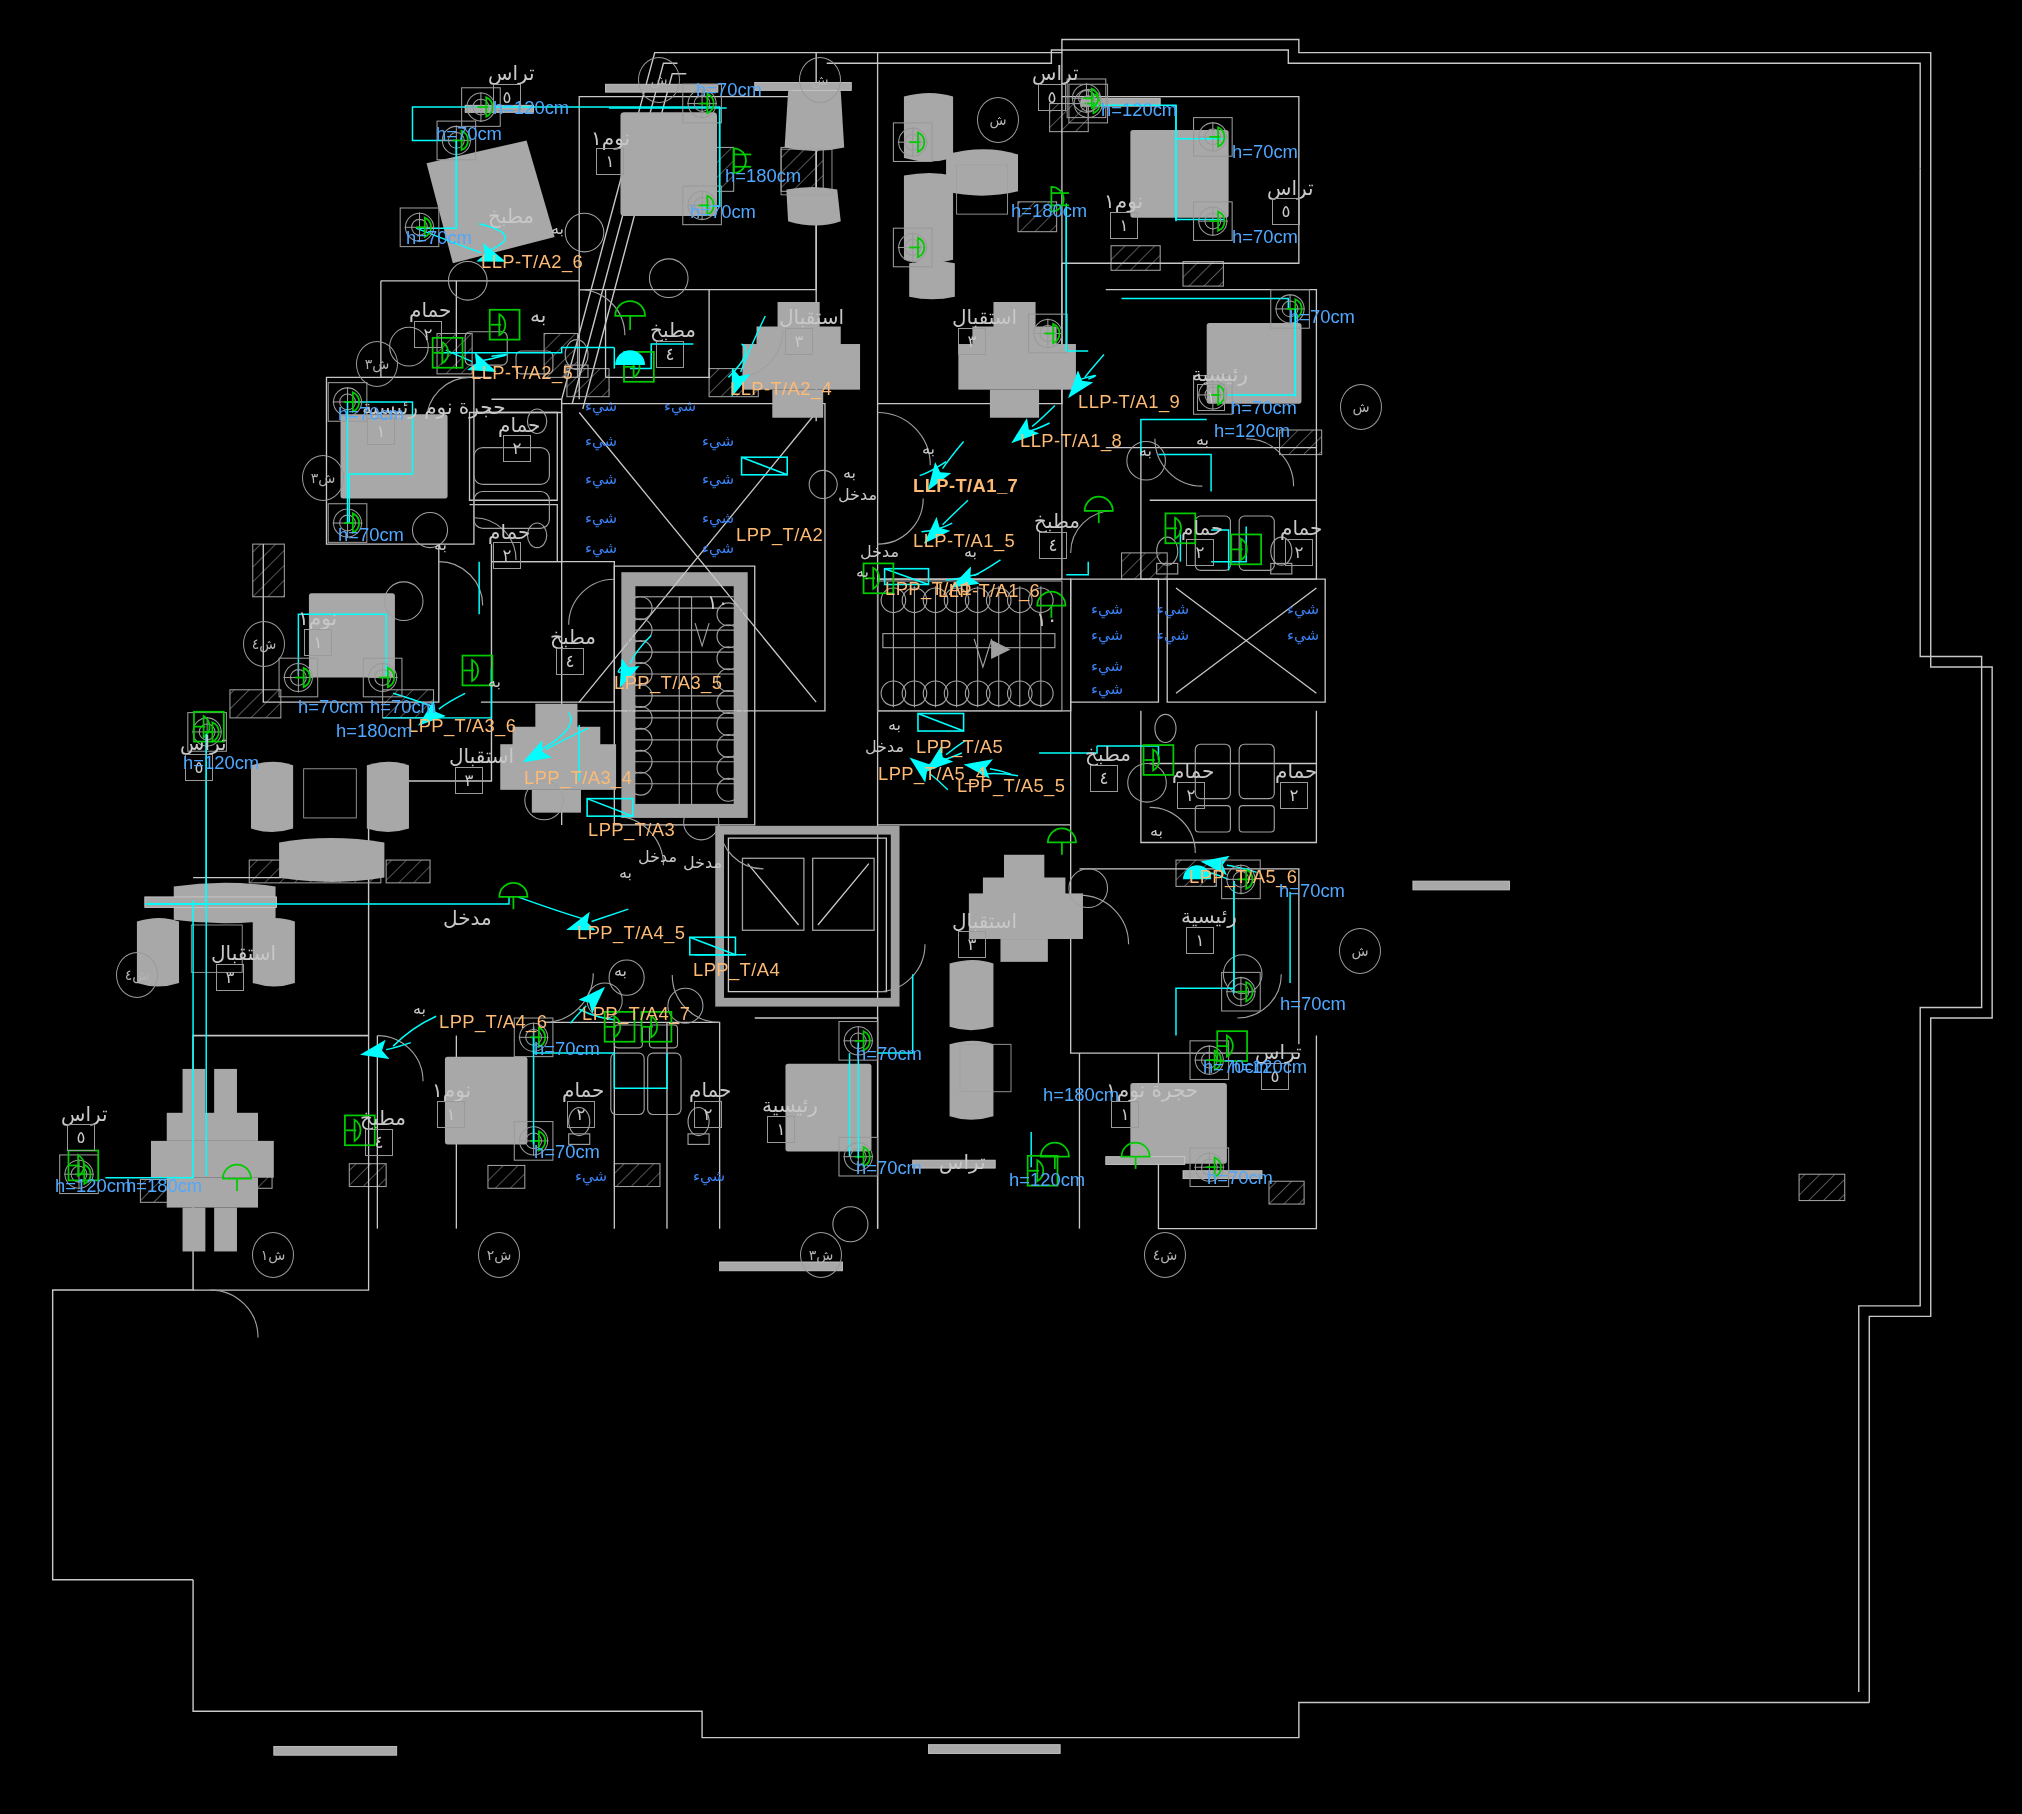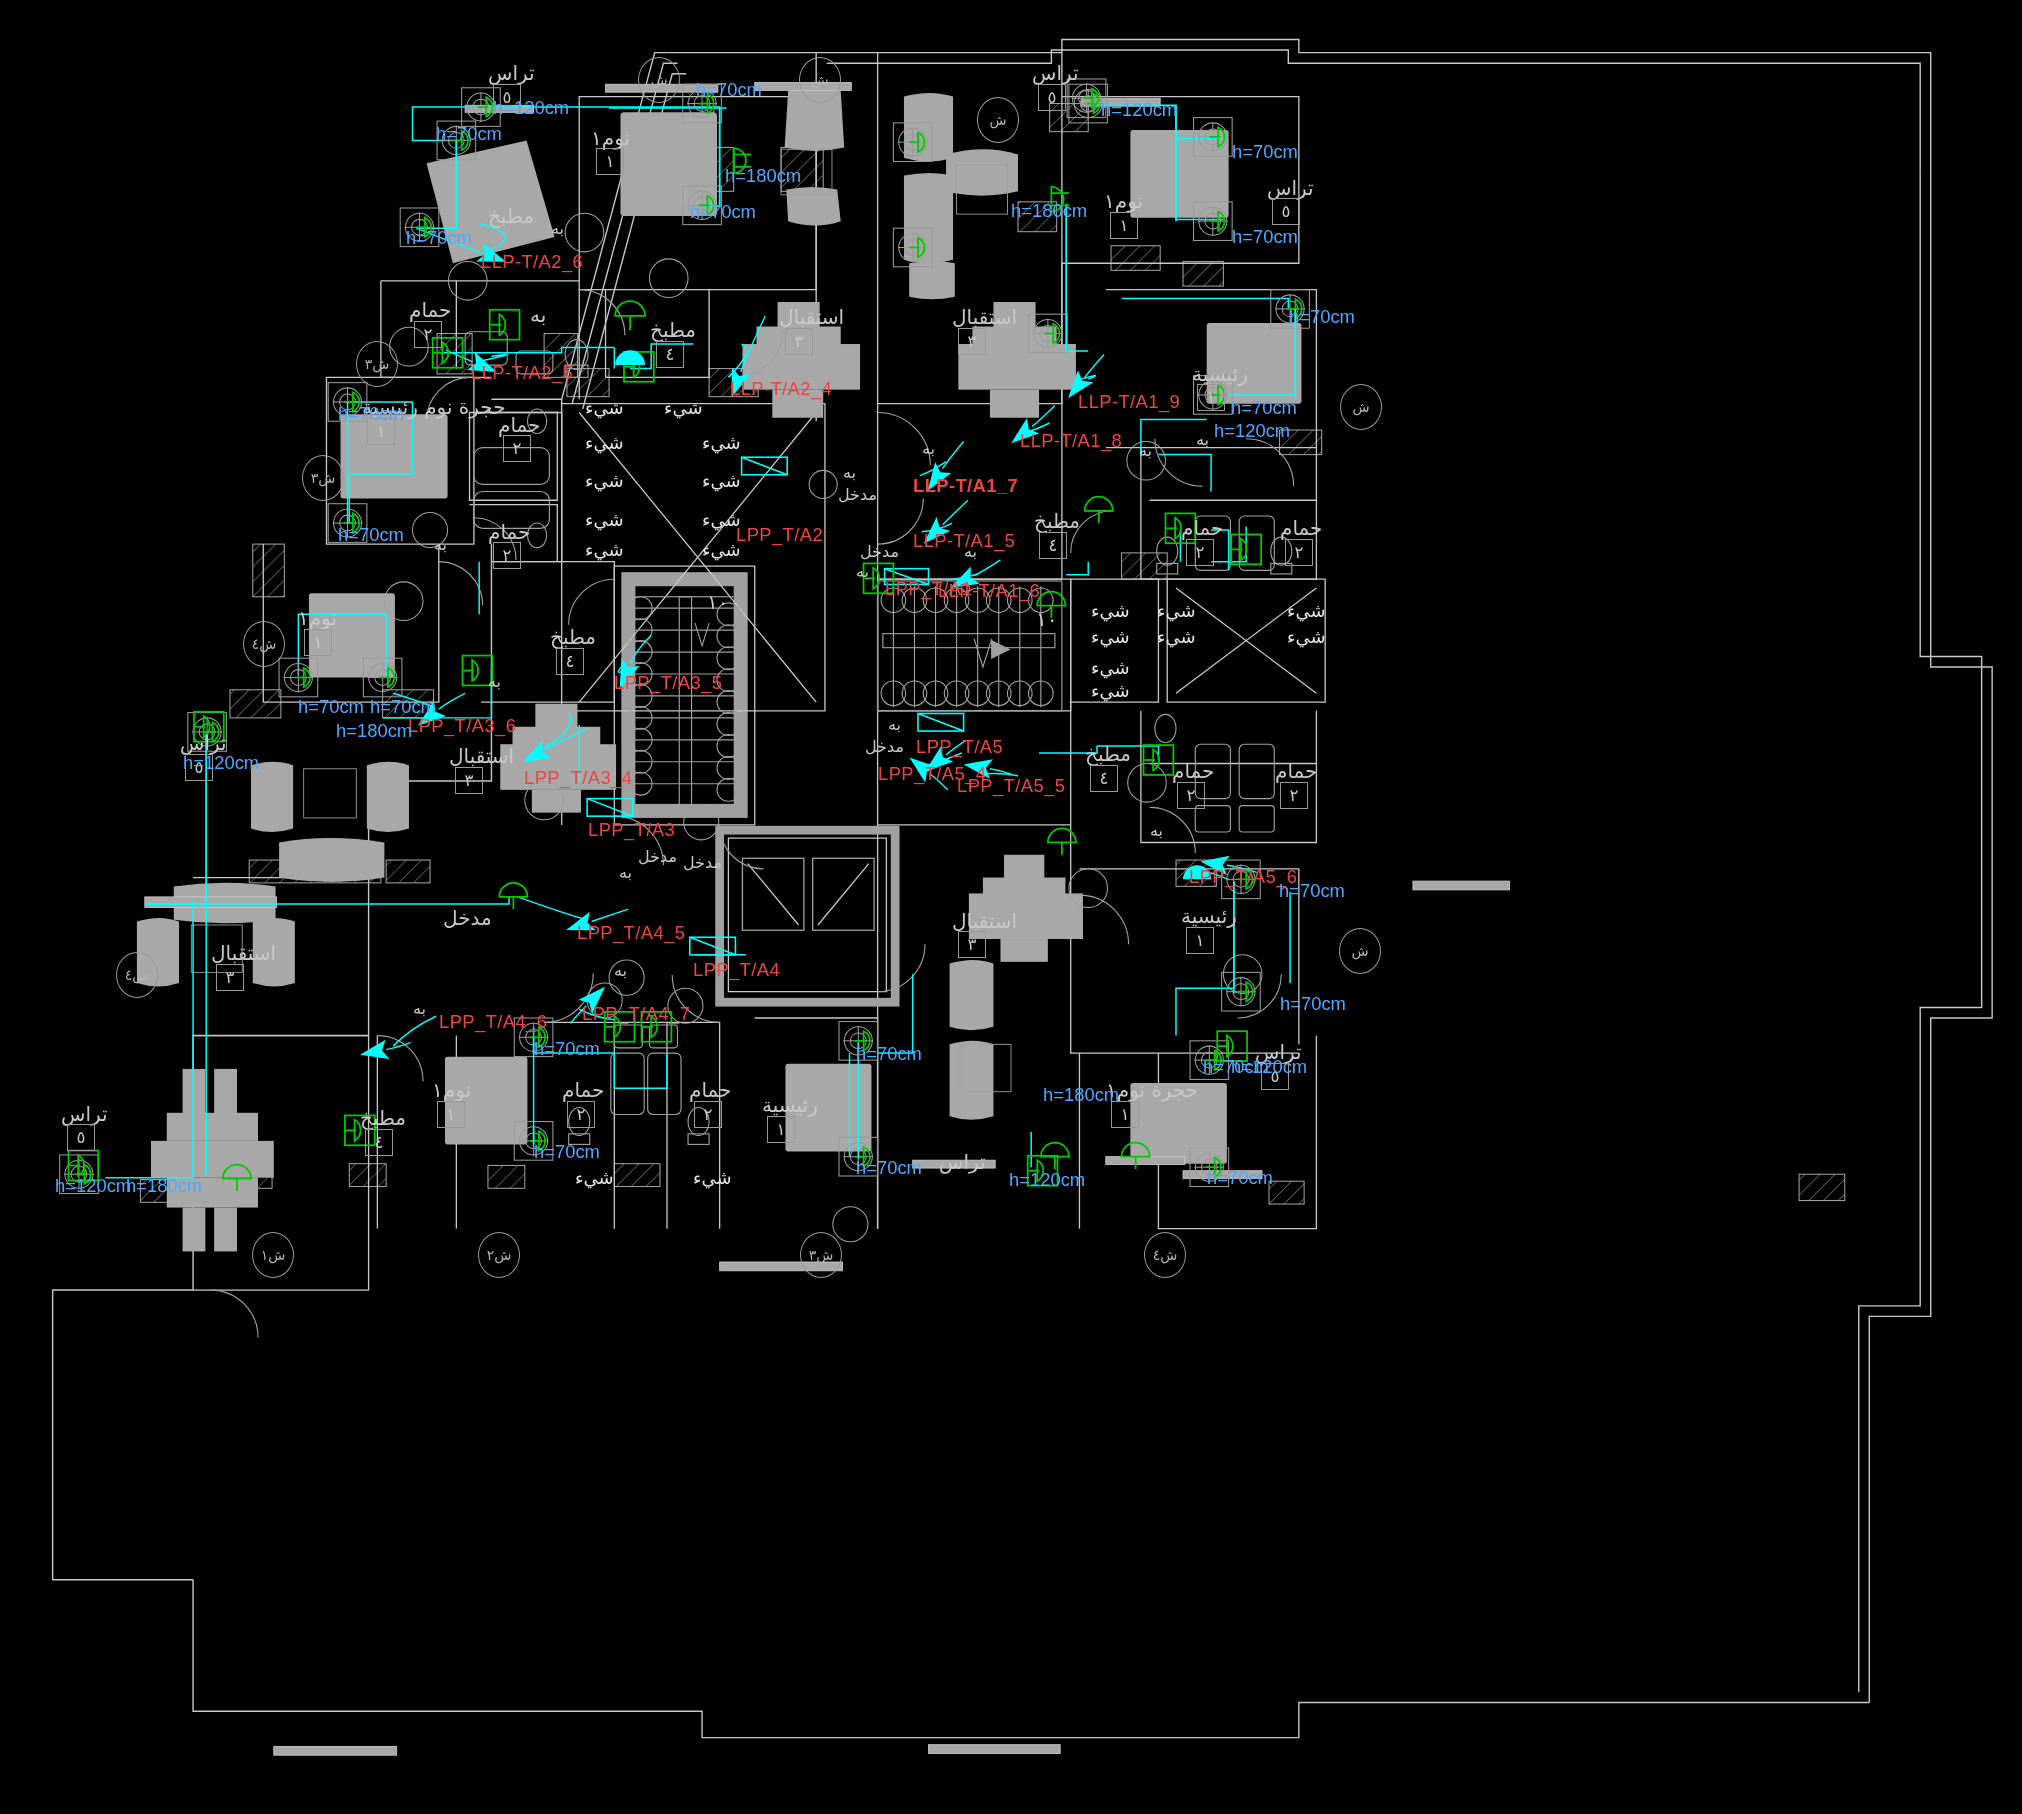--- a/index.html
+++ b/index.html
@@ -5,22 +5,22 @@
 <style>
   html,body{margin:0;padding:0;background:#000;}
   body{width:2022px;height:1814px;overflow:hidden;font-family:"Liberation Sans",sans-serif;}
   #stage{position:relative;width:2022px;height:1814px;background:#000;}
   svg#plan{position:absolute;left:0;top:0;width:2022px;height:1814px;}
 
   
   .lbl{position:absolute;white-space:nowrap;pointer-events:none;}
   .ar{color:#c8c8c8;font-family:"DejaVu Sans",sans-serif;font-size:20px;direction:rtl;}
   .ar-sm{color:#c8c8c8;font-family:"DejaVu Sans",sans-serif;font-size:16px;direction:rtl;}
-  .ar-xs{color:#e5e5e5;font-family:"DejaVu Sans",sans-serif;font-size:18px;direction:rtl;}
-  .cyan{color:#ef4444;font-family:"Liberation Sans",sans-serif;font-size:18.4px;letter-spacing:0.4px;}
+  .ar-xs{color:#3b82f6;font-family:"DejaVu Sans",sans-serif;font-size:15px;direction:rtl;}
+  .cyan{color:#fdba74;font-family:"Liberation Sans",sans-serif;font-size:18.4px;letter-spacing:0.4px;}
   .cyan-h{color:#4fa8ff;font-family:"Liberation Sans",sans-serif;font-size:18.4px;}
   .tagbox{position:absolute;border:0.9px solid #9a9a9a;display:flex;align-items:center;justify-content:center;color:#c8c8c8;font-family:"DejaVu Sans",sans-serif;font-size:16.7px;}
   .bub{position:absolute;border:0.9px solid #9a9a9a;border-radius:50%;display:flex;align-items:center;justify-content:center;color:#b4b4b4;font-family:"DejaVu Sans",sans-serif;font-size:14px;}
 </style>
 </head>
 <body>
 
 <div id="stage">
 
 <svg id="plan" viewBox="0 0 2304 2067">

